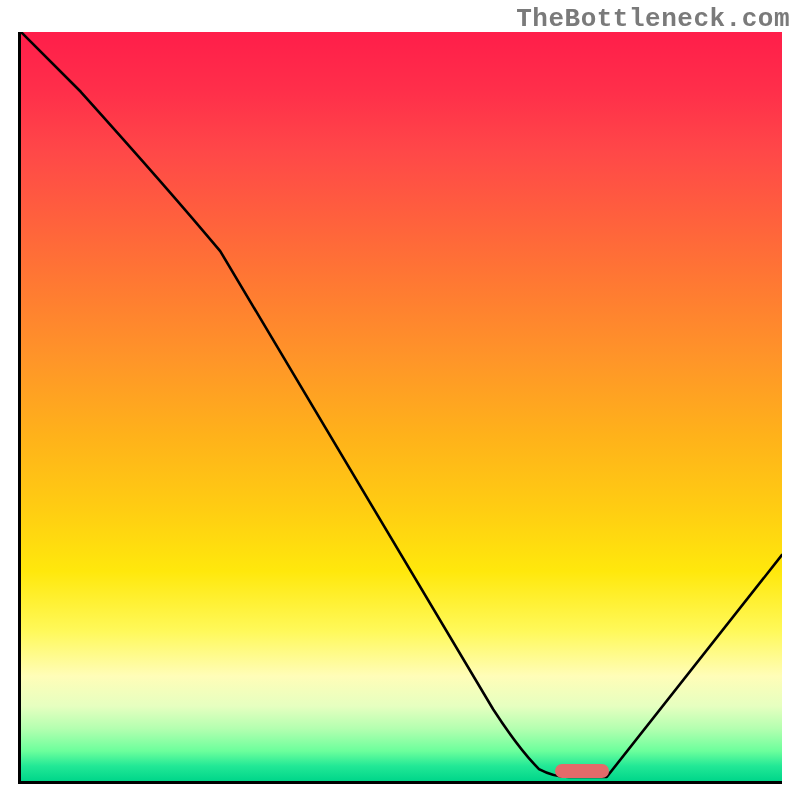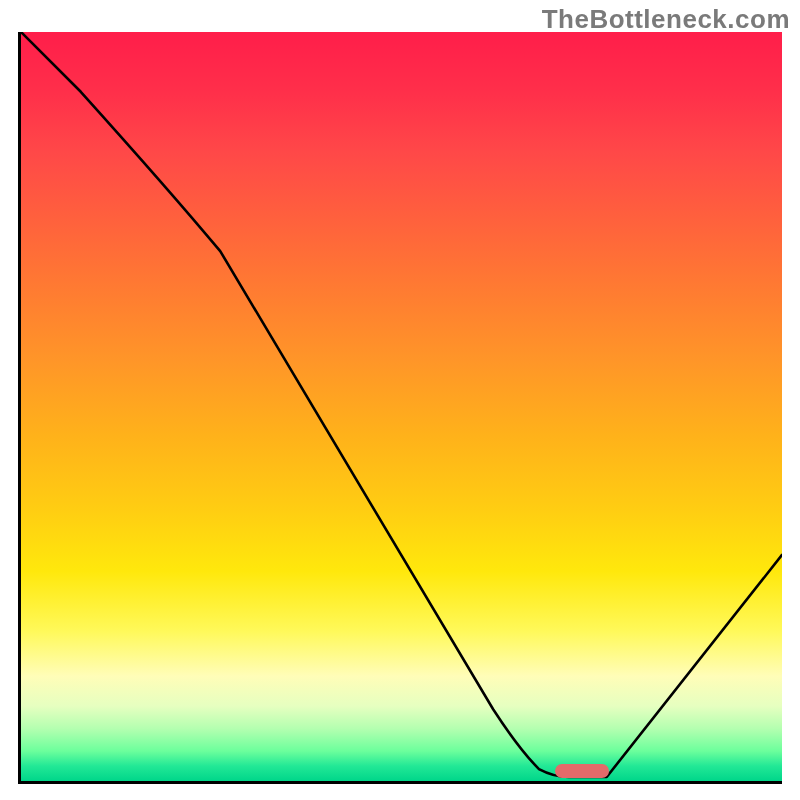--- a/index.html
+++ b/index.html
@@ -7,21 +7,21 @@
   .canvas {
     position: relative;
     width: 800px;
     height: 800px;
     background: #fff;
   }
   .watermark {
     position: absolute;
     top: 4px;
     right: 10px;
-    font-family: Liberation Sans, sans-serif;
+    font-family: Liberation Mono, monospace;
     font-size: 26px;
     font-weight: 600;
     color: #7a7a7a;
     letter-spacing: 0.5px;
   }
   .plot-area {
     position: absolute;
     left: 18px;
     top: 32px;
     width: 764px;

